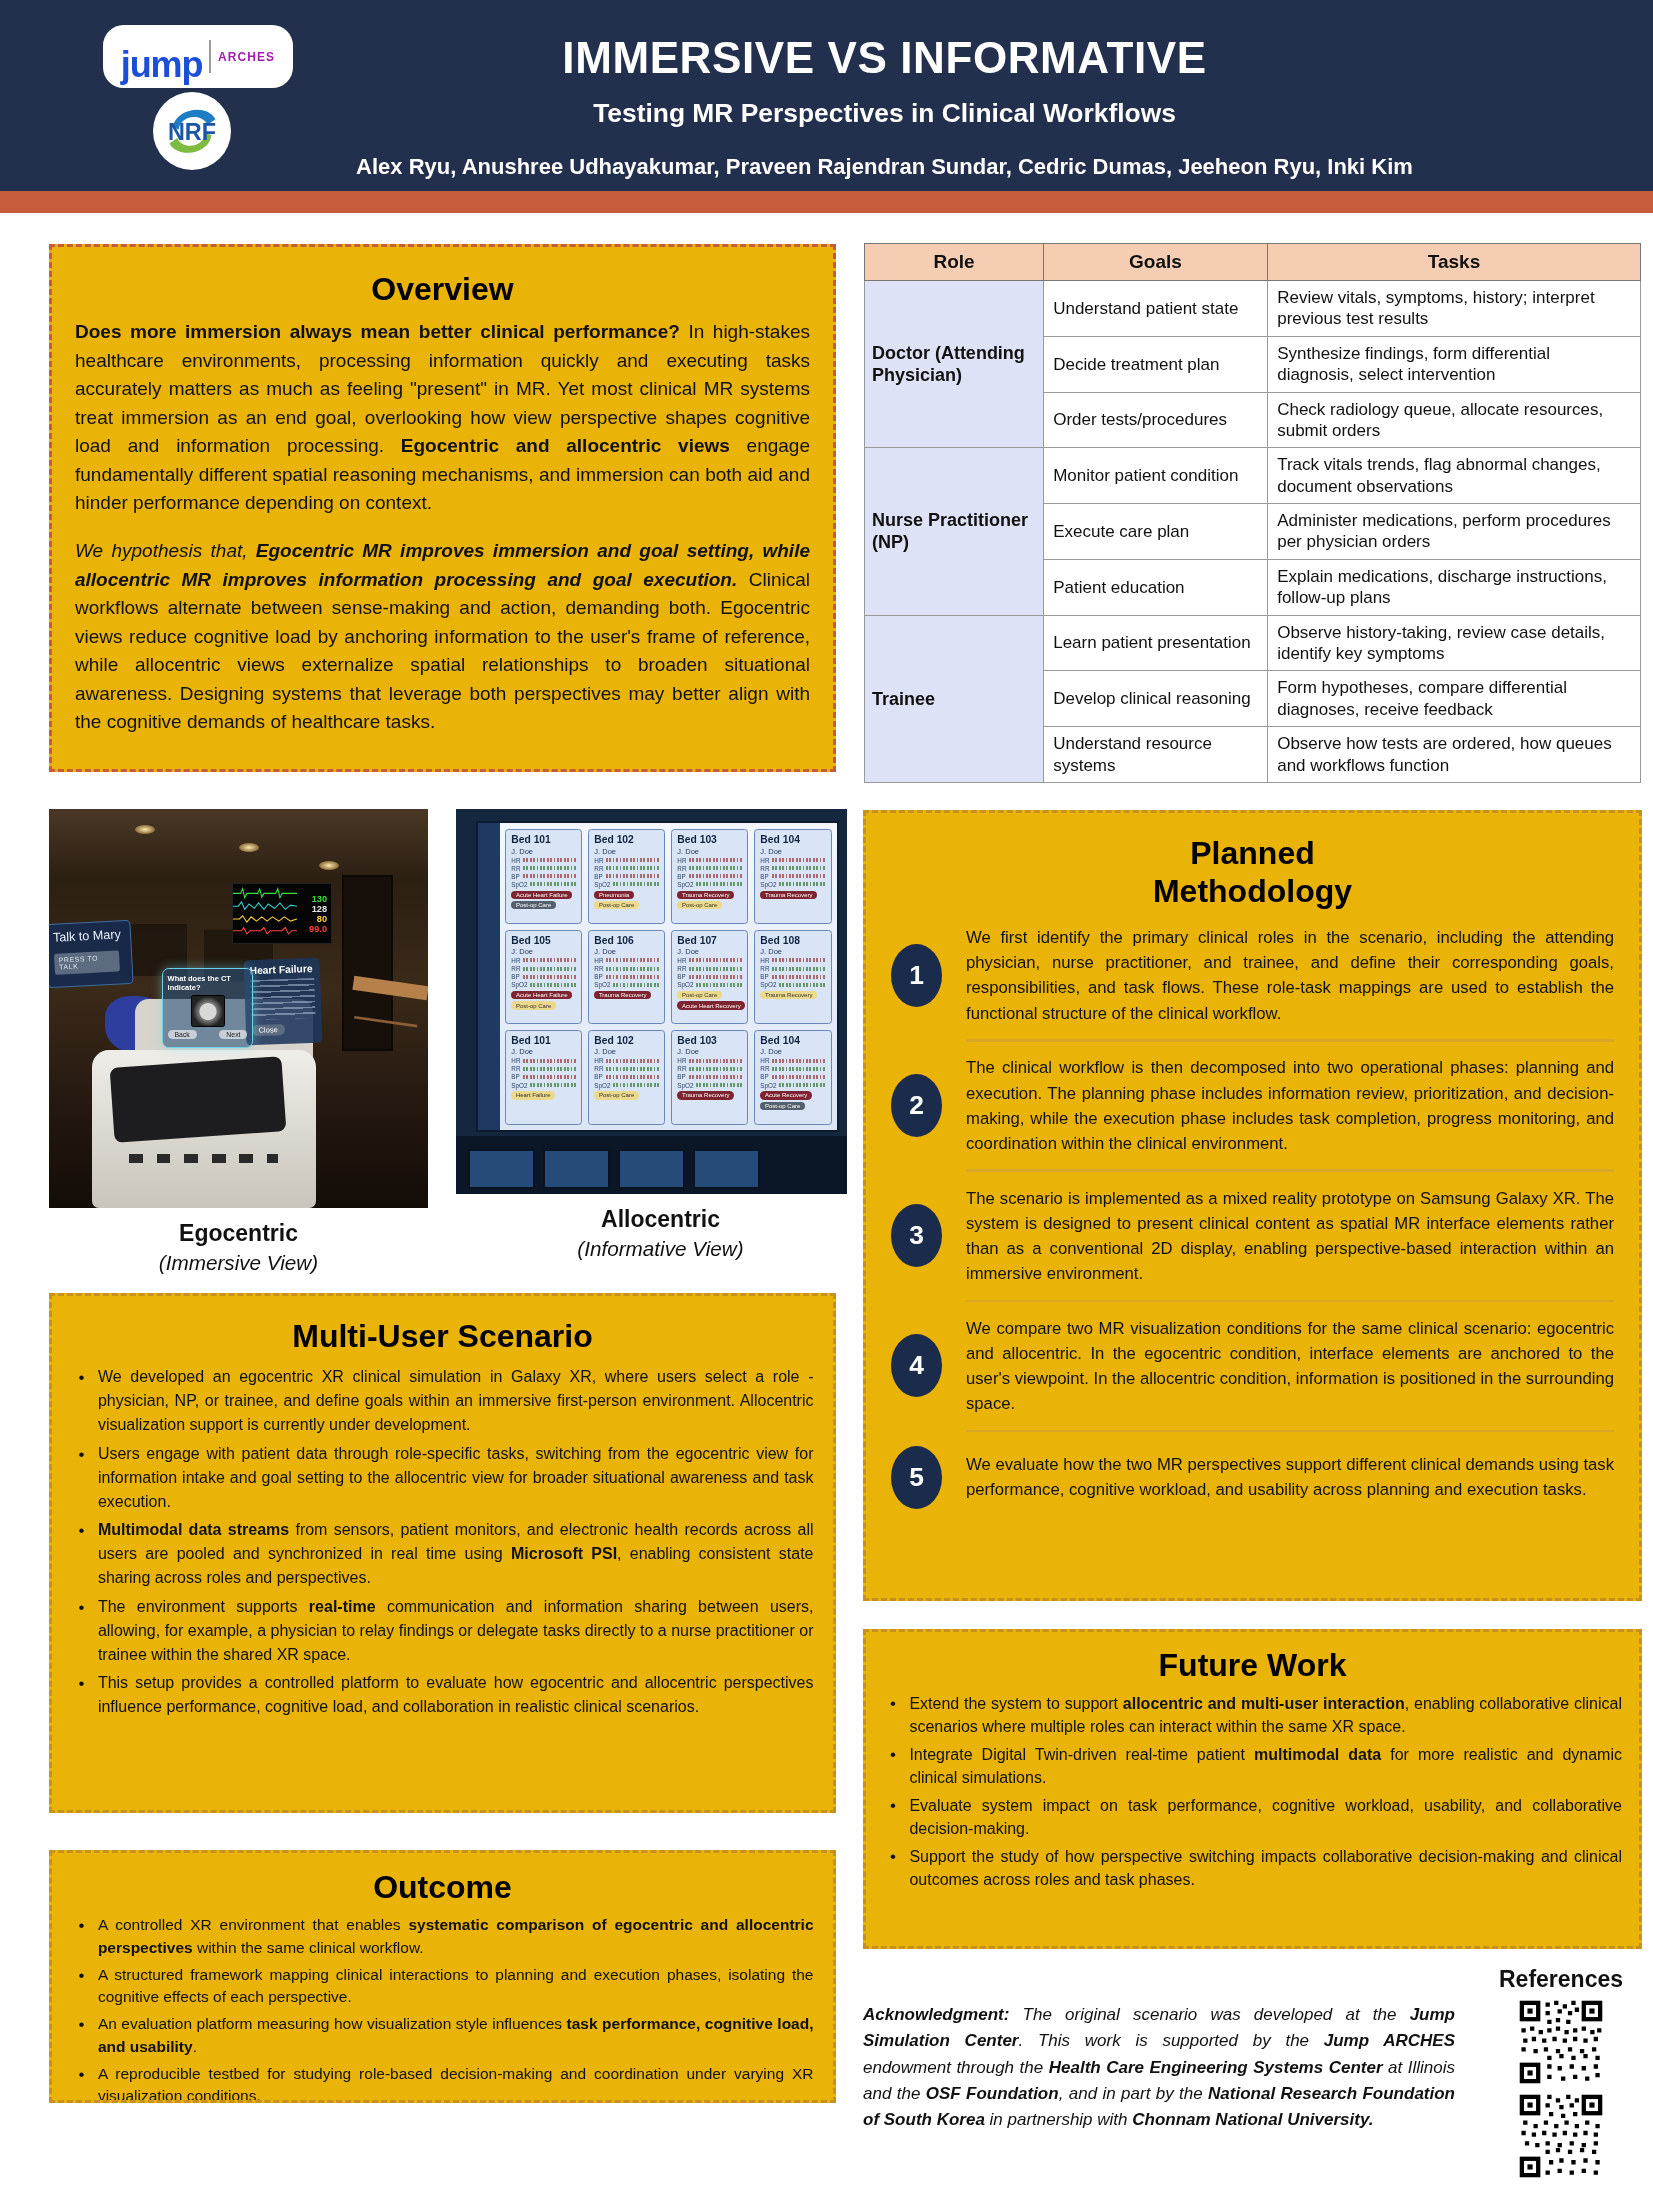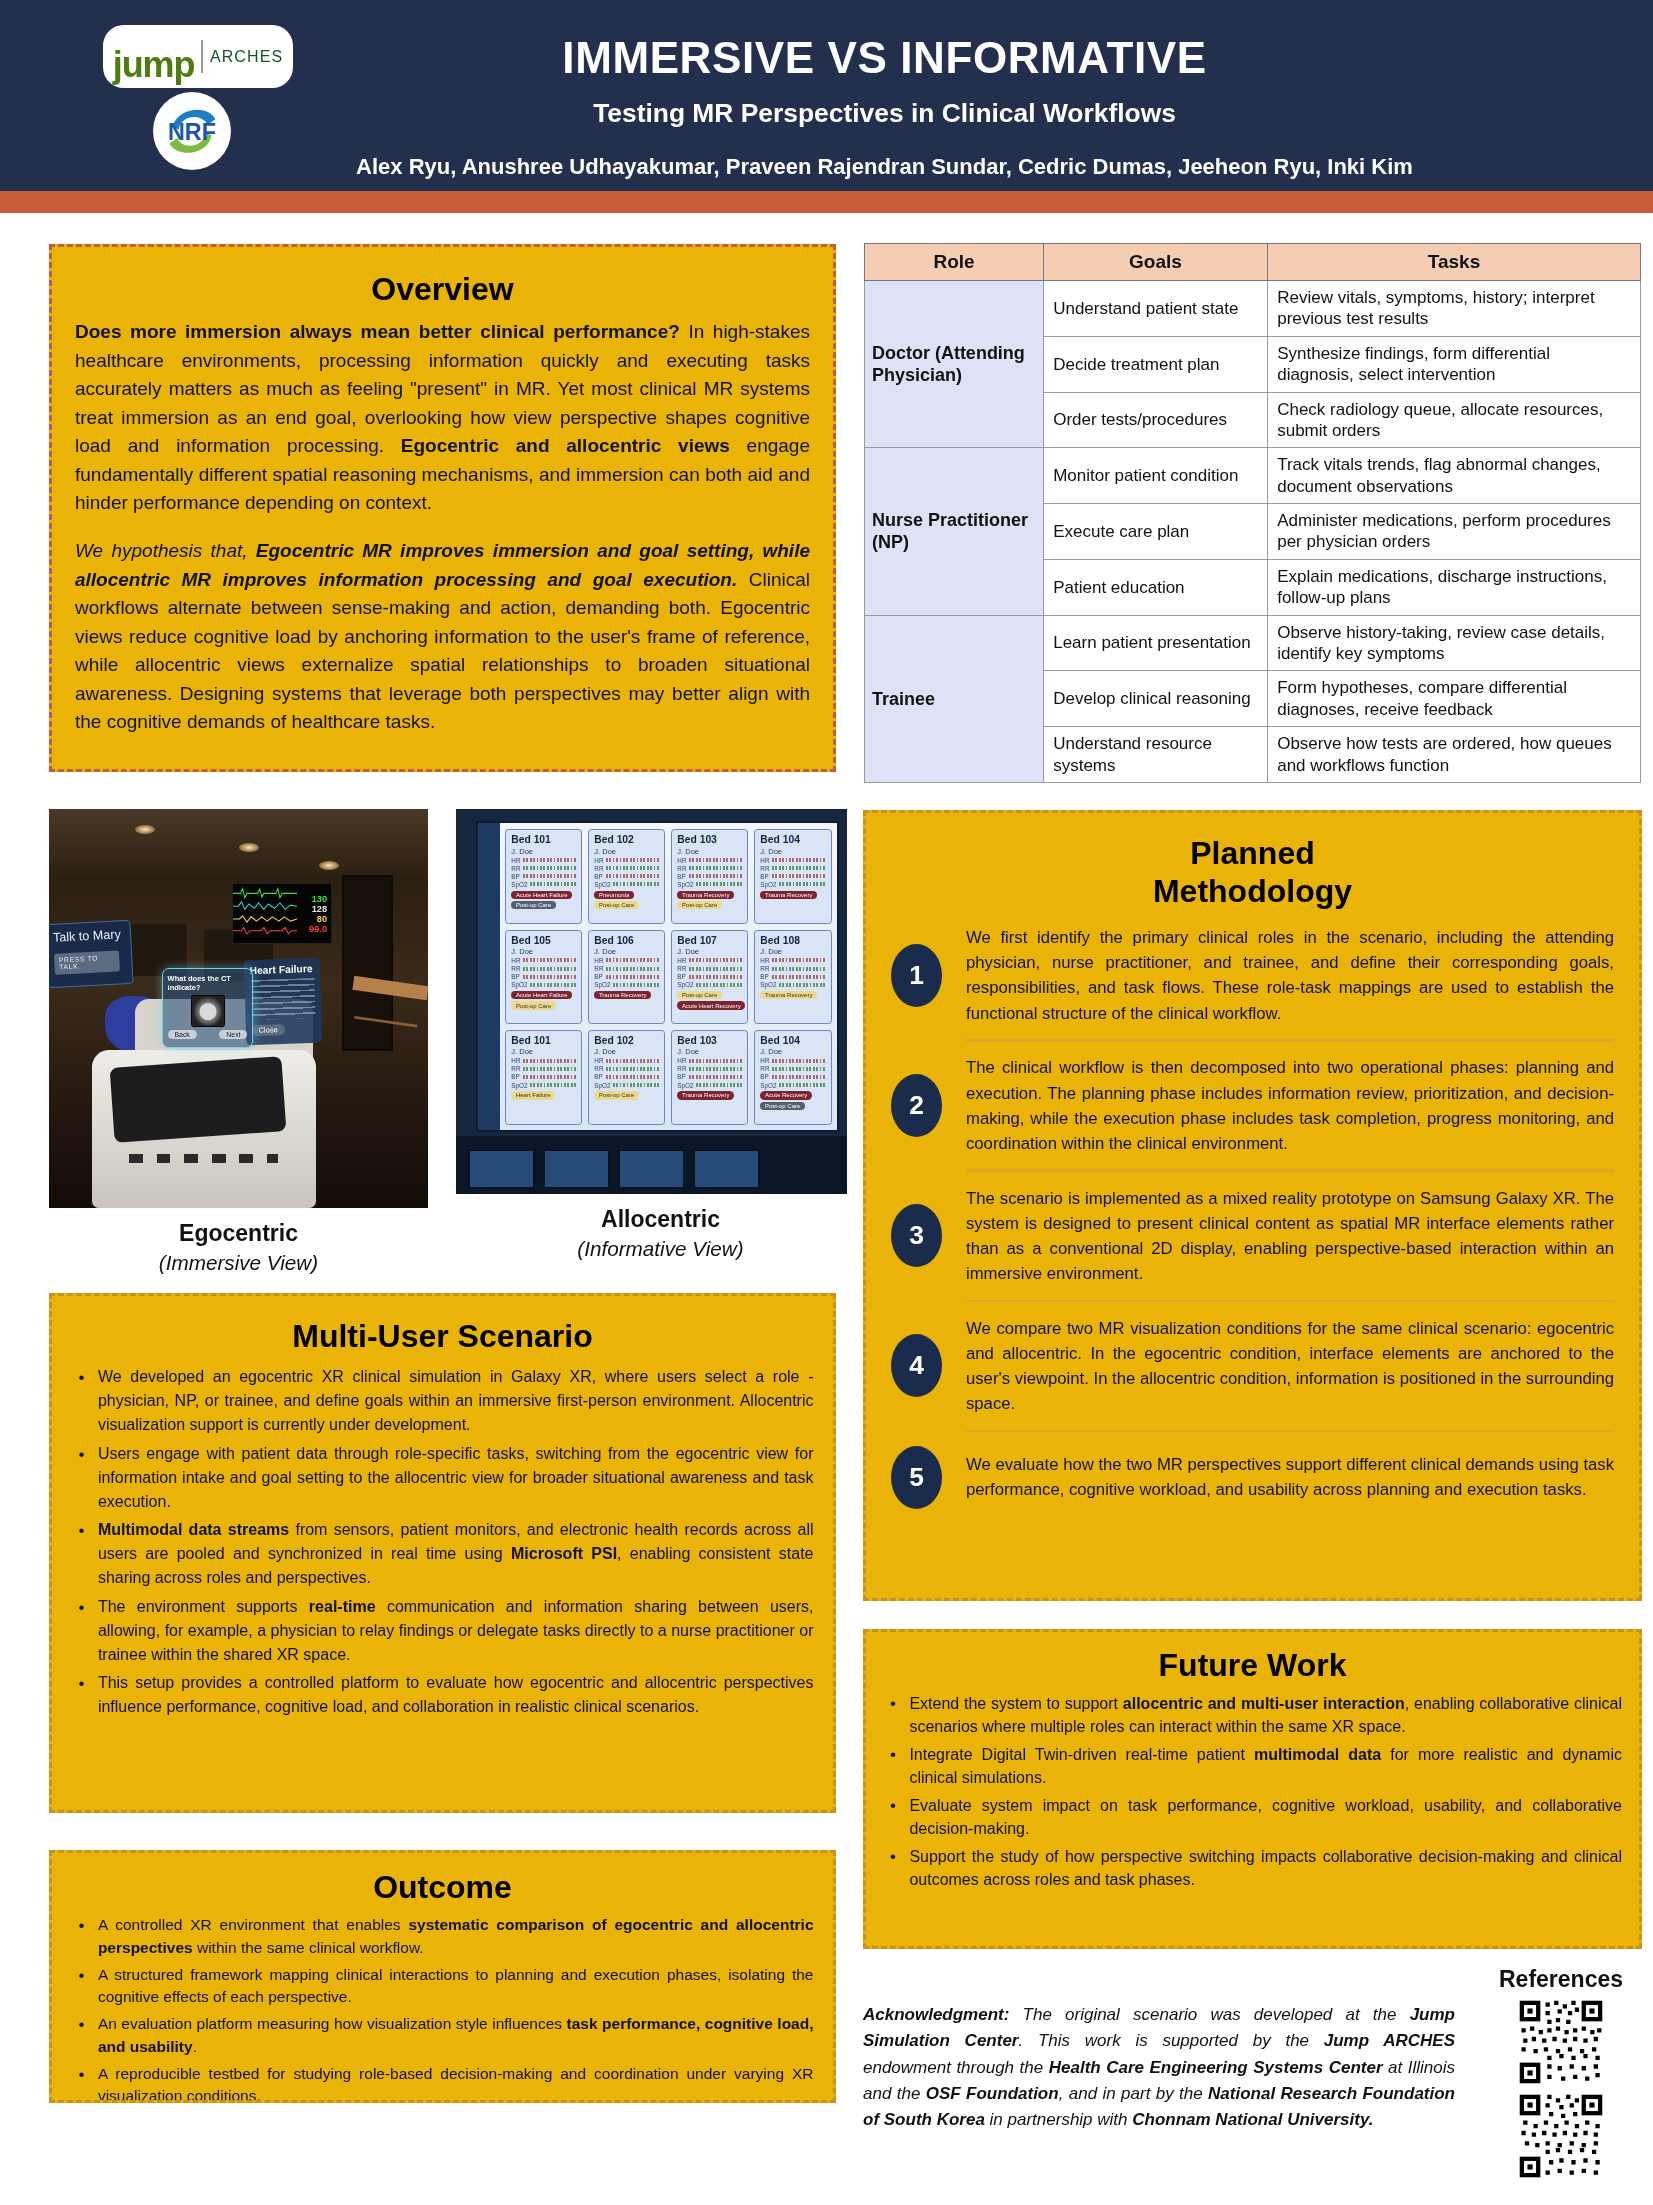--- a/index.html
+++ b/index.html
@@ -8,23 +8,23 @@
 
   
   #header{position:absolute;left:0;top:0;width:1654px;height:191px;background:#222F4D;}
   #orange-band{position:absolute;left:0;top:191px;width:1654px;height:22px;background:#C75C3B;}
   .header-center{position:absolute;left:253px;right:138px;top:0;height:191px;text-align:center;color:#fff;}
   .poster-title{margin:33px 0 0 0;font-size:44px;font-weight:800;letter-spacing:0.6px;}
   .poster-subtitle{margin:15px 0 0 0;font-size:26.4px;font-weight:700;}
   .authors{margin-top:25px;font-size:22px;font-weight:700;}
   .logo-jump{position:absolute;left:103px;top:25px;width:190px;height:63px;background:#fff;
              border-radius:20.7px;display:flex;align-items:center;justify-content:center;gap:6.9px;}
-  .jump-text{color:#4d7c0f;font-size:36px;font-weight:700;letter-spacing:-1.1px;transform:translateY(-2.3px);margin-top:20px;}
+  .jump-text{color:#1d4ed8;font-size:36px;font-weight:700;letter-spacing:-1.1px;transform:translateY(-2.3px);margin-top:20px;}
   .logo-divider{width:1.7px;height:33px;background:#9a9a9a;}
-  .arches-text{color:#14532d;font-size:16px;font-weight:400;letter-spacing:1.1px;}
+  .arches-text{color:#a21caf;font-size:12px;font-weight:700;letter-spacing:1.1px;}
   .logo-nrf{position:absolute;left:153px;top:92px;width:78px;height:78px;}
 
   
   .dash-box{position:absolute;background:#eab308;overflow:hidden;}
   .dash-orange{border:3.4px dashed #C75C3B;}
   .dash-gold{border:3.4px dashed #C79120;}
   .box-title{text-align:center;font-size:32px;font-weight:800;margin:12.6px 0 10.3px 0;color:#000;}
   .b{font-weight:700;}
   .i{font-style:italic;}
   p.body{font-size:19px;line-height:1.5;text-align:justify;margin:0 0 19.5px 0;}

